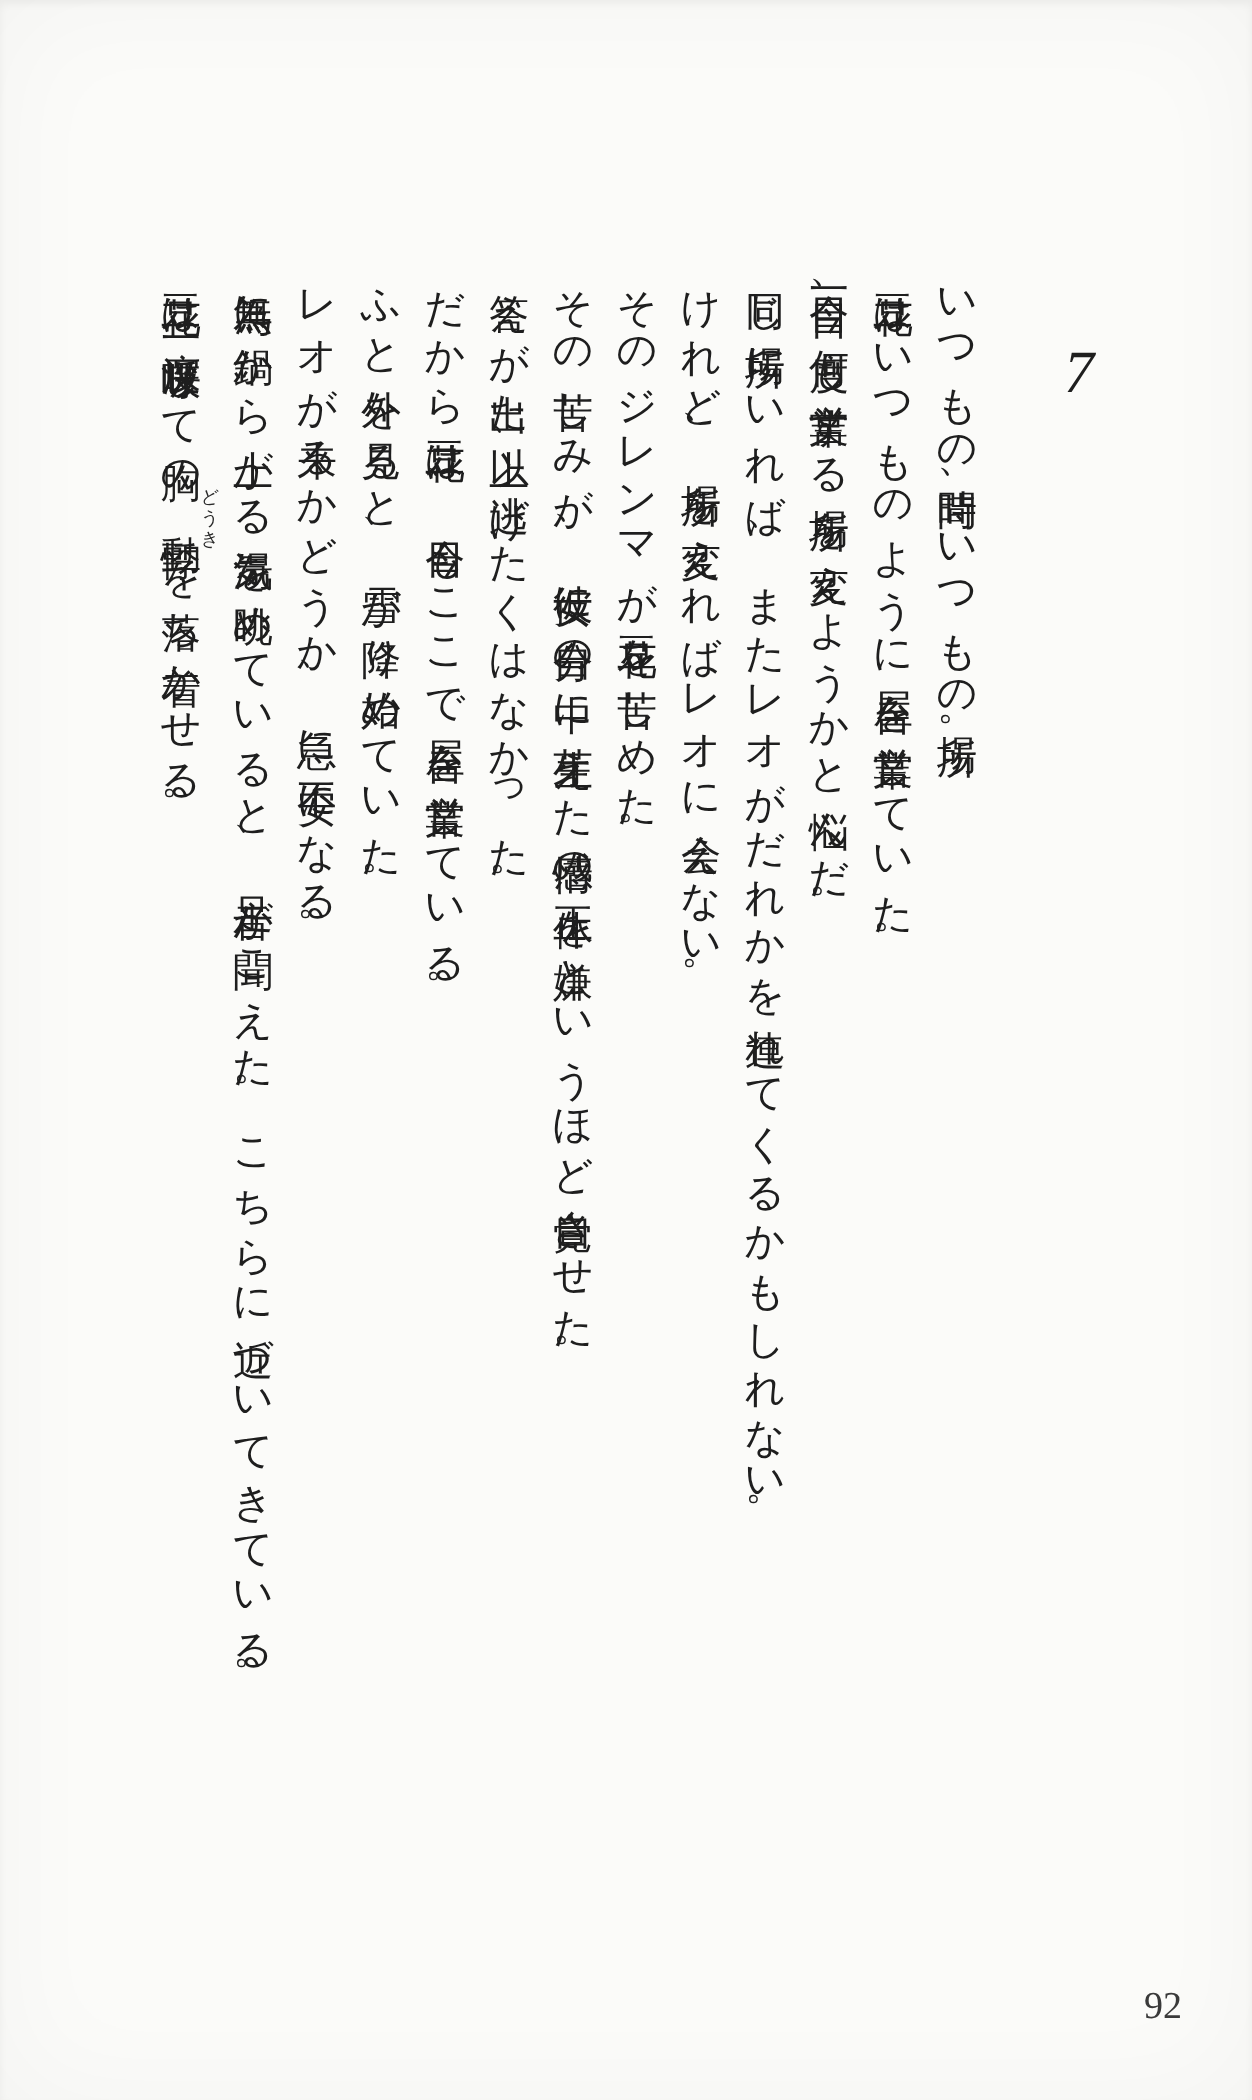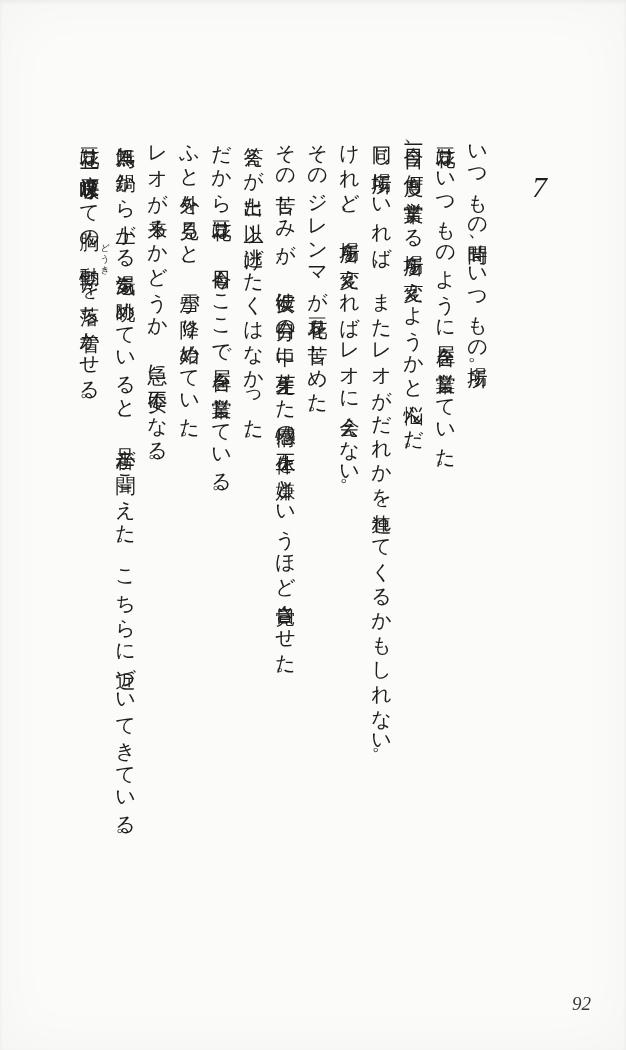--- a/index.html
+++ b/index.html
@@ -47,21 +47,20 @@
     font-size: 9px;
     letter-spacing: 0.5px;
     text-orientation: upright;
     color: #2a2a2a;
   }
   .page-number {
     position: absolute;
     top: 993px;
     left: 572px;
     font-size: 19px;
-    font-style: italic;
     color: #3a3a3a;
   }
 </style>
 </head>
 <body>
 
 <div class="page">
 
   <div class="chapter-number">7</div>
 

